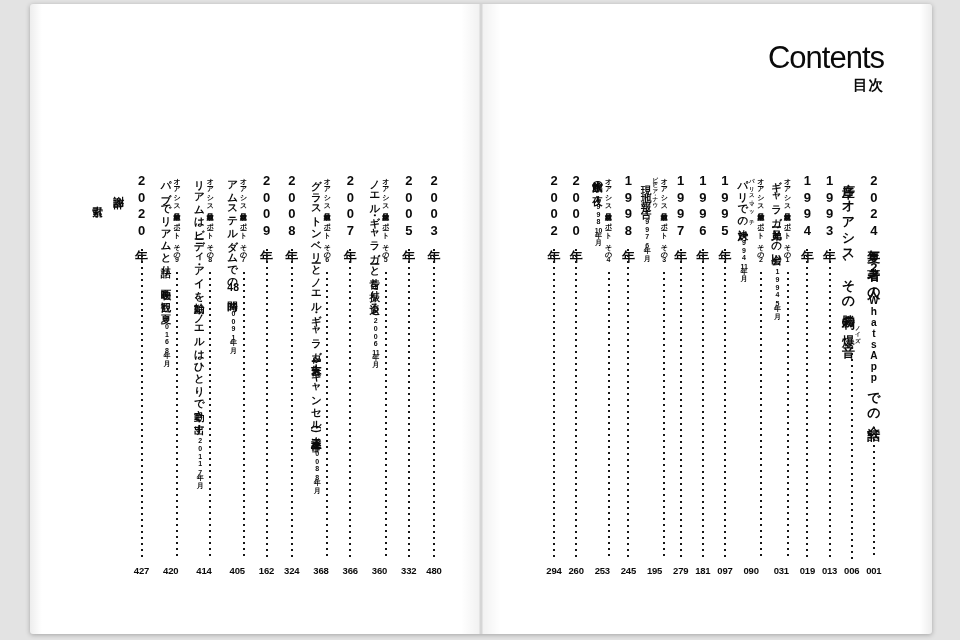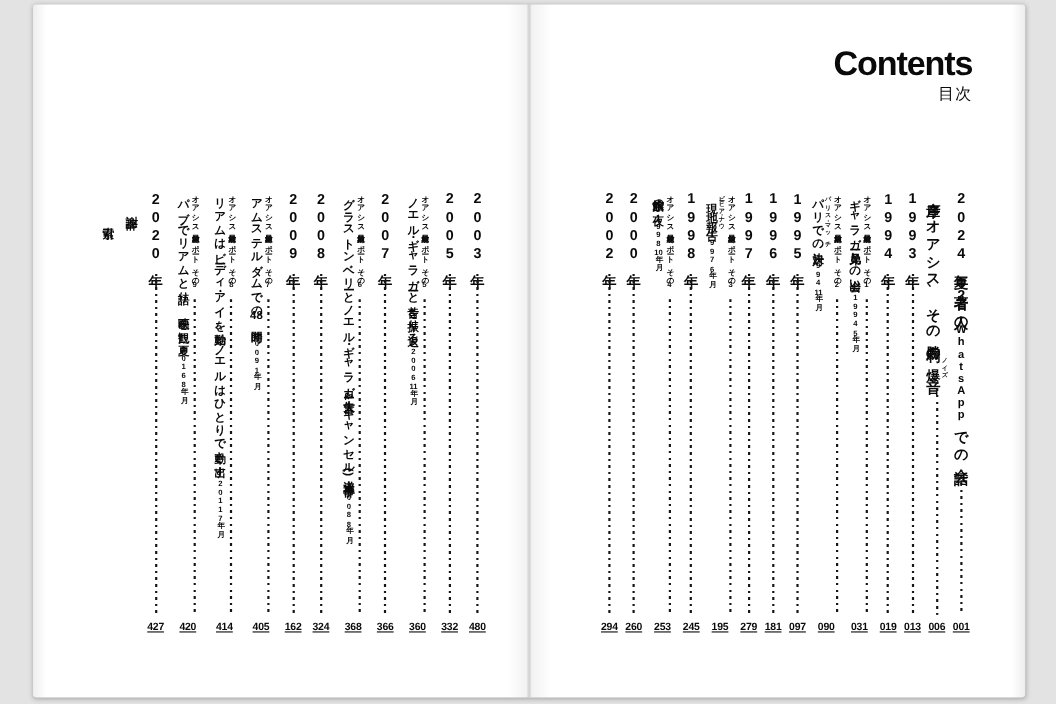--- a/index.html
+++ b/index.html
@@ -12,22 +12,22 @@
   .spread .edge-l { position:absolute; left:0; top:0; bottom:0; width:12px;
     background:linear-gradient(to right, rgba(0,0,0,.07), rgba(0,0,0,0)); border-radius:3px 0 0 3px; }
   .spread .edge-r { position:absolute; right:0; top:0; bottom:0; width:12px;
     background:linear-gradient(to left, rgba(0,0,0,.07), rgba(0,0,0,0)); border-radius:0 3px 3px 0; }
   .gutter { position:absolute; left:50%; top:0; bottom:0; width:40px; transform:translateX(-50%);
     background:linear-gradient(to right, rgba(0,0,0,0) 0%, rgba(0,0,0,.05) 44%, rgba(0,0,0,.20) 50%, rgba(0,0,0,.05) 56%, rgba(0,0,0,0) 100%); }
   .gutter-line { position:absolute; left:50%; top:0; bottom:0; width:2px; transform:translateX(-50%);
     background:#d6d6d6; }
 
   .contents-title { position:absolute; top:42px; right:76px; text-align:right; color:#0a0a0a; }
-  .contents-en { font-size:31px; font-weight:bold; letter-spacing:-1px; line-height:1;margin-left:32px; }
-  .contents-ja { font-size:14.5px; font-weight:normal; letter-spacing:1px; margin-top:3px; }
+  .contents-en { font-size:31px; font-weight:normal; letter-spacing:-1px; line-height:1;margin-left:32px; }
+  .contents-ja { font-size:14.5px; font-weight:bold; letter-spacing:1px; margin-top:3px; }
 
   .toc { position:absolute; top:173px; height:403px;
     display:flex; flex-direction:row-reverse; justify-content:space-between; }
   .toc-right { left:543px; width:342px; }
   .toc-left  { left:88px;  width:357px; }
 
   .entry { height:100%; display:flex; flex-direction:column; align-items:center; }
   .entry.year  { width:22px; }
   .entry.report{ width:30px; }
   .entry.plain { width:18px; }
@@ -46,21 +46,21 @@
   .up  { text-orientation:upright; }
   .lat { text-orientation:upright; font-size:.78em; letter-spacing:0; }
   .tcy { -webkit-text-combine:horizontal; text-combine-upright:all; }
 
   ruby { ruby-position:over; }
   rt { font-size:5.5px; font-weight:bold; letter-spacing:0; }
 
   .leader { flex:1 1 auto; width:2px; margin-top:8px; margin-bottom:3px; min-height:6px;
     background:repeating-linear-gradient(to bottom,#161616 0 2.2px,transparent 2.2px 6px); }
   .pagenum { flex:none; padding-top:3px; font-size:9.5px; font-weight:bold;
-    letter-spacing:-.2px; color:#0a0a0a;text-decoration:underline; }
+    letter-spacing:-.2px; color:#0a0a0a; }
 
   .entry.plain .vtext { margin-top:14px; }
   .entry.plain.second .vtext { margin-top:24px; }
 </style>
 </head>
 <body>
 
 <div id="canvas">
   <div class="spread">
     <div class="edge-l"></div>

